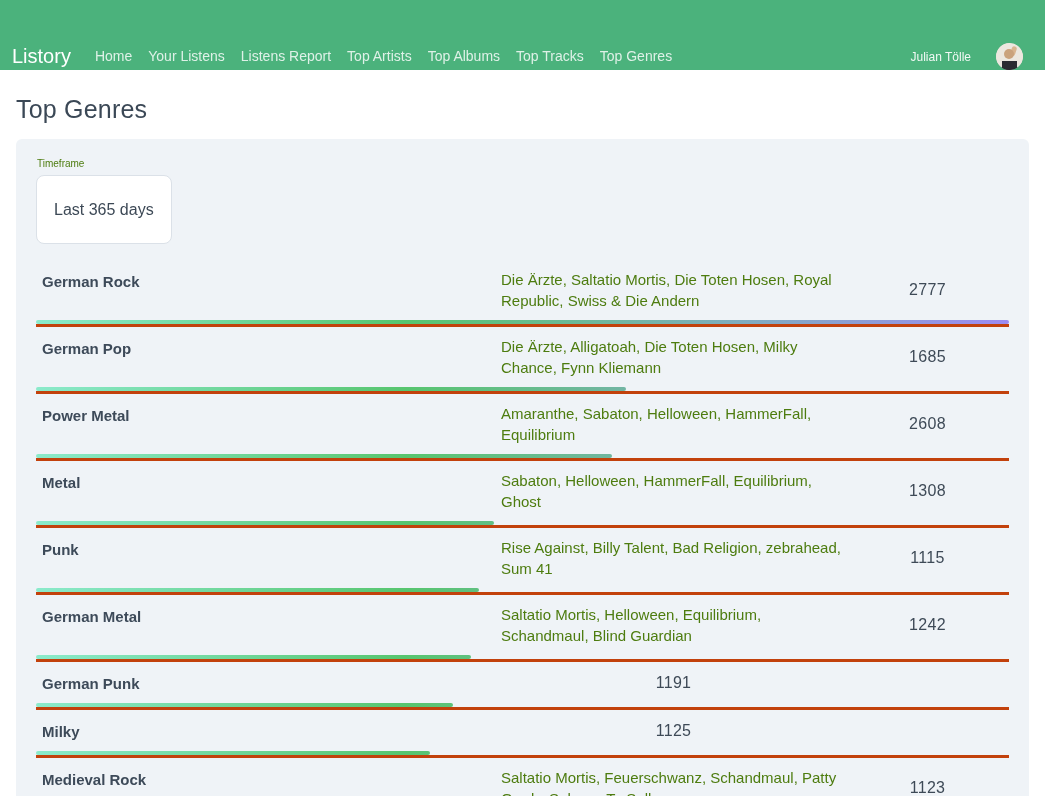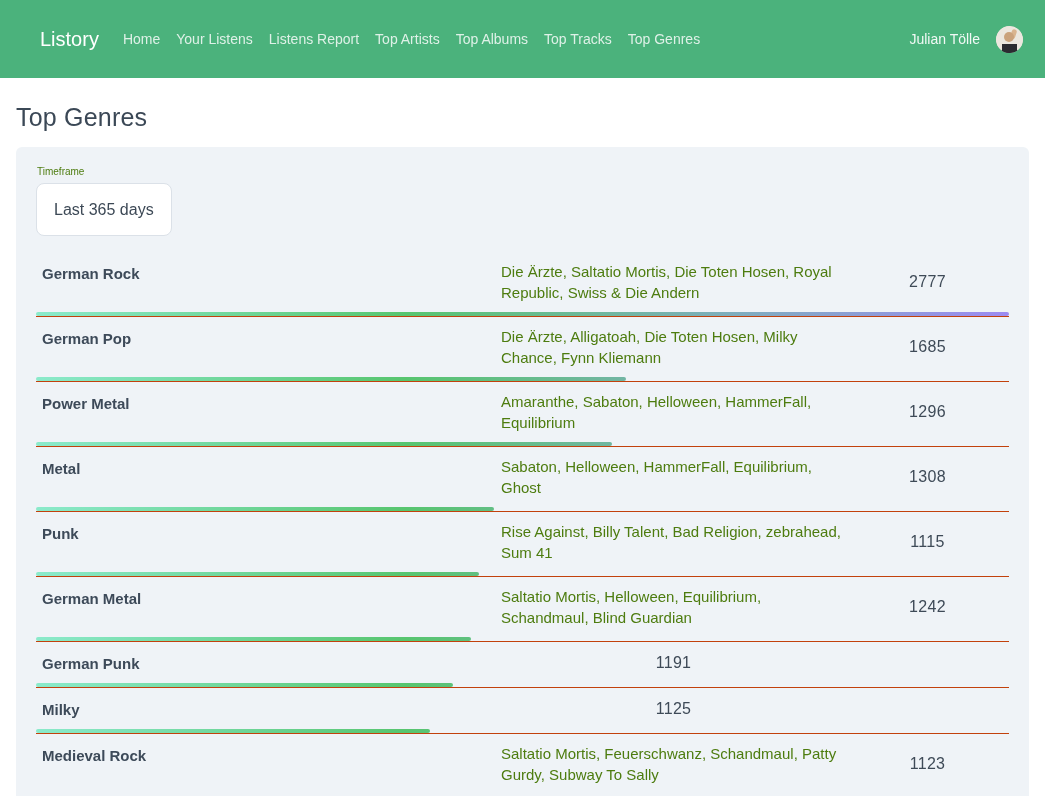--- a/index.html
+++ b/index.html
@@ -5,37 +5,37 @@
   * { box-sizing: border-box; margin: 0; padding: 0; }
   html, body {
     width: 1045px; height: 796px; overflow: hidden;
     background: #ffffff;
     font-family: "Liberation Sans", "DejaVu Sans", sans-serif;
     color: #3d4956;
   }
 
   
   .navbar {
-    height: 78px;
+    height: 70px;
     background: var(--navbar-color, #4bb27c);
-    display: flex; align-items: center; justify-content: space-between;
-    padding: 0 22px 0 40px;
+    display: flex; align-items: flex-end; justify-content: space-between;
+    padding: 0 22px 0 12px;
   }
   .nav-left { display: flex; align-items: center; }
   .brand {
     color: #ffffff; font-size: 20px; font-weight: 400;
     margin-right: 16px; text-decoration: none; cursor: pointer;
   }
   .nav-links { display: flex; align-items: center; }
   .nav-link {
     color: rgba(255,255,255,0.82); font-size: 14px;
     padding: 6px 8px; text-decoration: none; cursor: pointer; white-space: nowrap;
   }
   .nav-right { display: flex; align-items: center; }
-  .user-name { color: rgba(255,255,255,0.92); font-size: 14px; margin-right: 16px; cursor: pointer; }
+  .user-name { color: rgba(255,255,255,0.92); font-size: 12px; margin-right: 25px; cursor: pointer; }
   .avatar {
     width: 27px; height: 27px; border-radius: 50%; overflow: hidden;
     display: inline-block; cursor: pointer; background: #e9e2d8;
   }
   .avatar svg { display: block; }
 
   
   main { padding: 0 16px; }
   h1 {
     font-size: 25px; font-weight: 500; color: #3b4856;
@@ -48,31 +48,31 @@
     padding: 19px 20px 24px 20px;
     min-height: 700px;
   }
 
   
   .timeframe-label {
     display: block; font-size: 10px; color: #4d7c0f; margin: 0 0 6px 1px;
   }
   .timeframe-btn {
     background: #ffffff; border: 1px solid #dbe1e8; border-radius: 8px;
-    padding: 16px 17px; font-size: 16px; color: #3d4956;
+    padding: 24px 17px; font-size: 16px; color: #3d4956;
     font-family: inherit; cursor: pointer; line-height: 19px;
   }
 
   
   .genre-list { margin-top: 16px; }
   .row {
     position: relative;
     display: grid;
     grid-template-columns: 1fr 345px 163px;
-    border-bottom: 1px solid #c2410c;
+    border-bottom: 3px solid #c2410c;
     padding: 9px 0 13px 0;
   }
   .genre-name {
     font-size: 15px; font-weight: 700; color: #3d4a59;
     padding-left: 6px; padding-top: 2px; line-height: 21px;
   }
   .artists {
     font-size: 15px; color: #4d7c0f; line-height: 21px;
   }
   .count {
@@ -137,21 +137,21 @@
   <div class="row">
     <div class="genre-name">German Pop</div>
     <div class="artists">Die Ärzte, Alligatoah, Die Toten Hosen, Milky Chance, Fynn Kliemann</div>
     <div class="count">1685</div>
     <div class="bar" style="width: 60.677%; background-size: 164.807% 100%;"></div>
   </div>
 
   <div class="row">
     <div class="genre-name">Power Metal</div>
     <div class="artists">Amaranthe, Sabaton, Helloween, HammerFall, Equilibrium</div>
-    <div class="count">1296</div>
+    <div class="count">2608</div>
     <div class="bar" style="width: 59.2006%; background-size: 168.917% 100%;"></div>
   </div>
 
   <div class="row">
     <div class="genre-name">Metal</div>
     <div class="artists">Sabaton, Helloween, HammerFall, Equilibrium, Ghost</div>
     <div class="count">1308</div>
     <div class="bar" style="width: 47.1012%; background-size: 212.309% 100%;"></div>
   </div>
 

